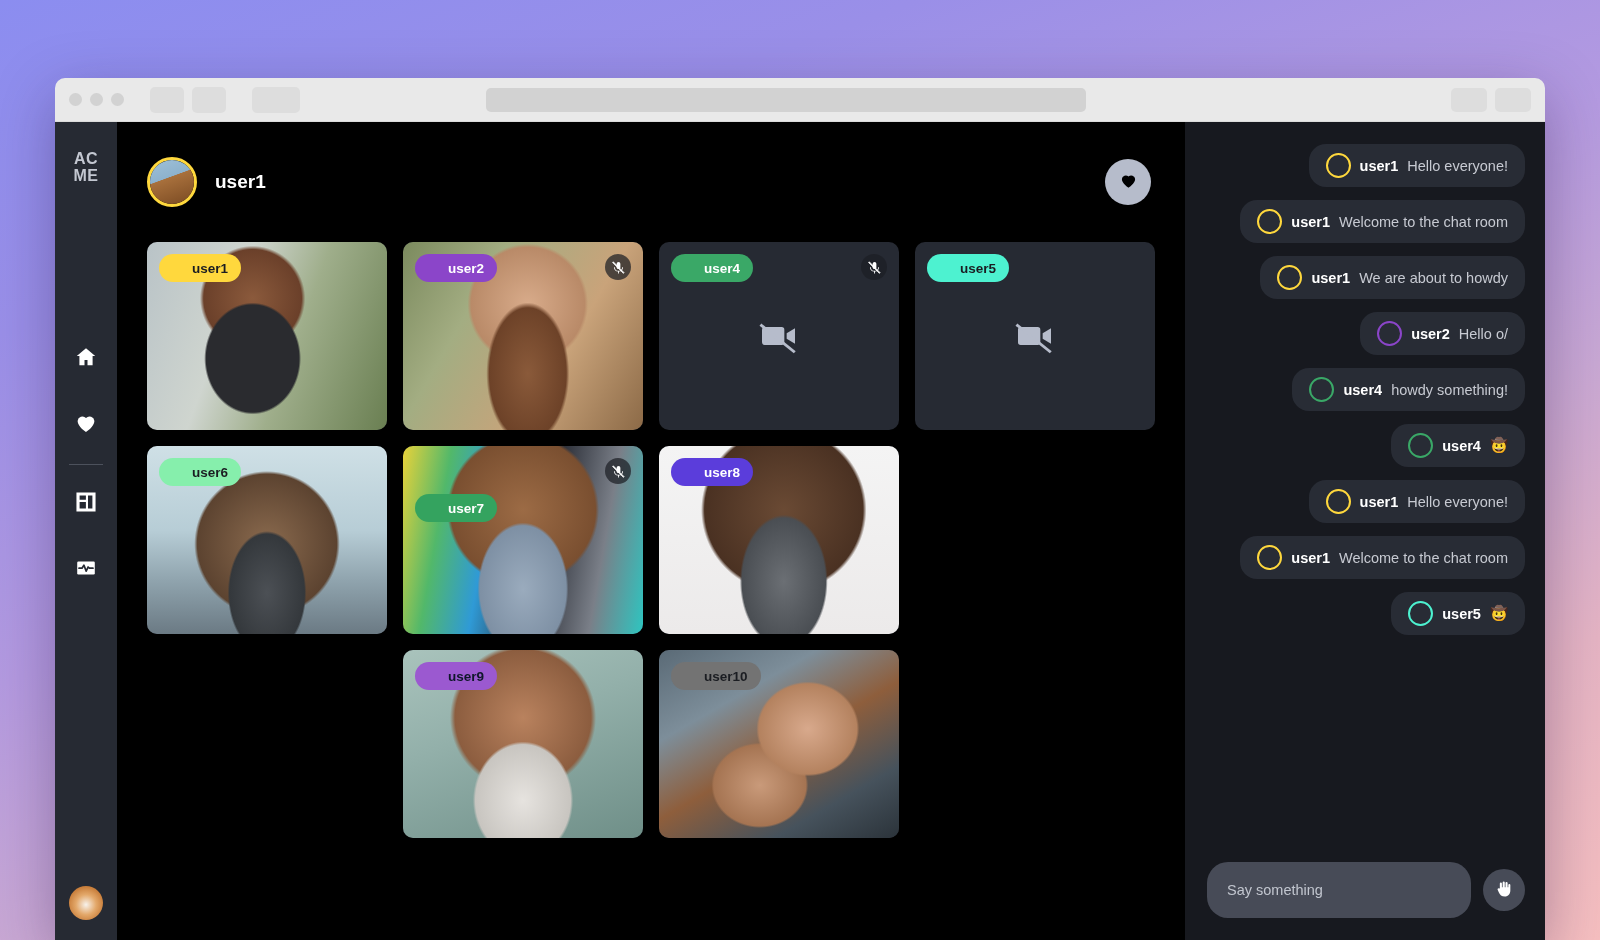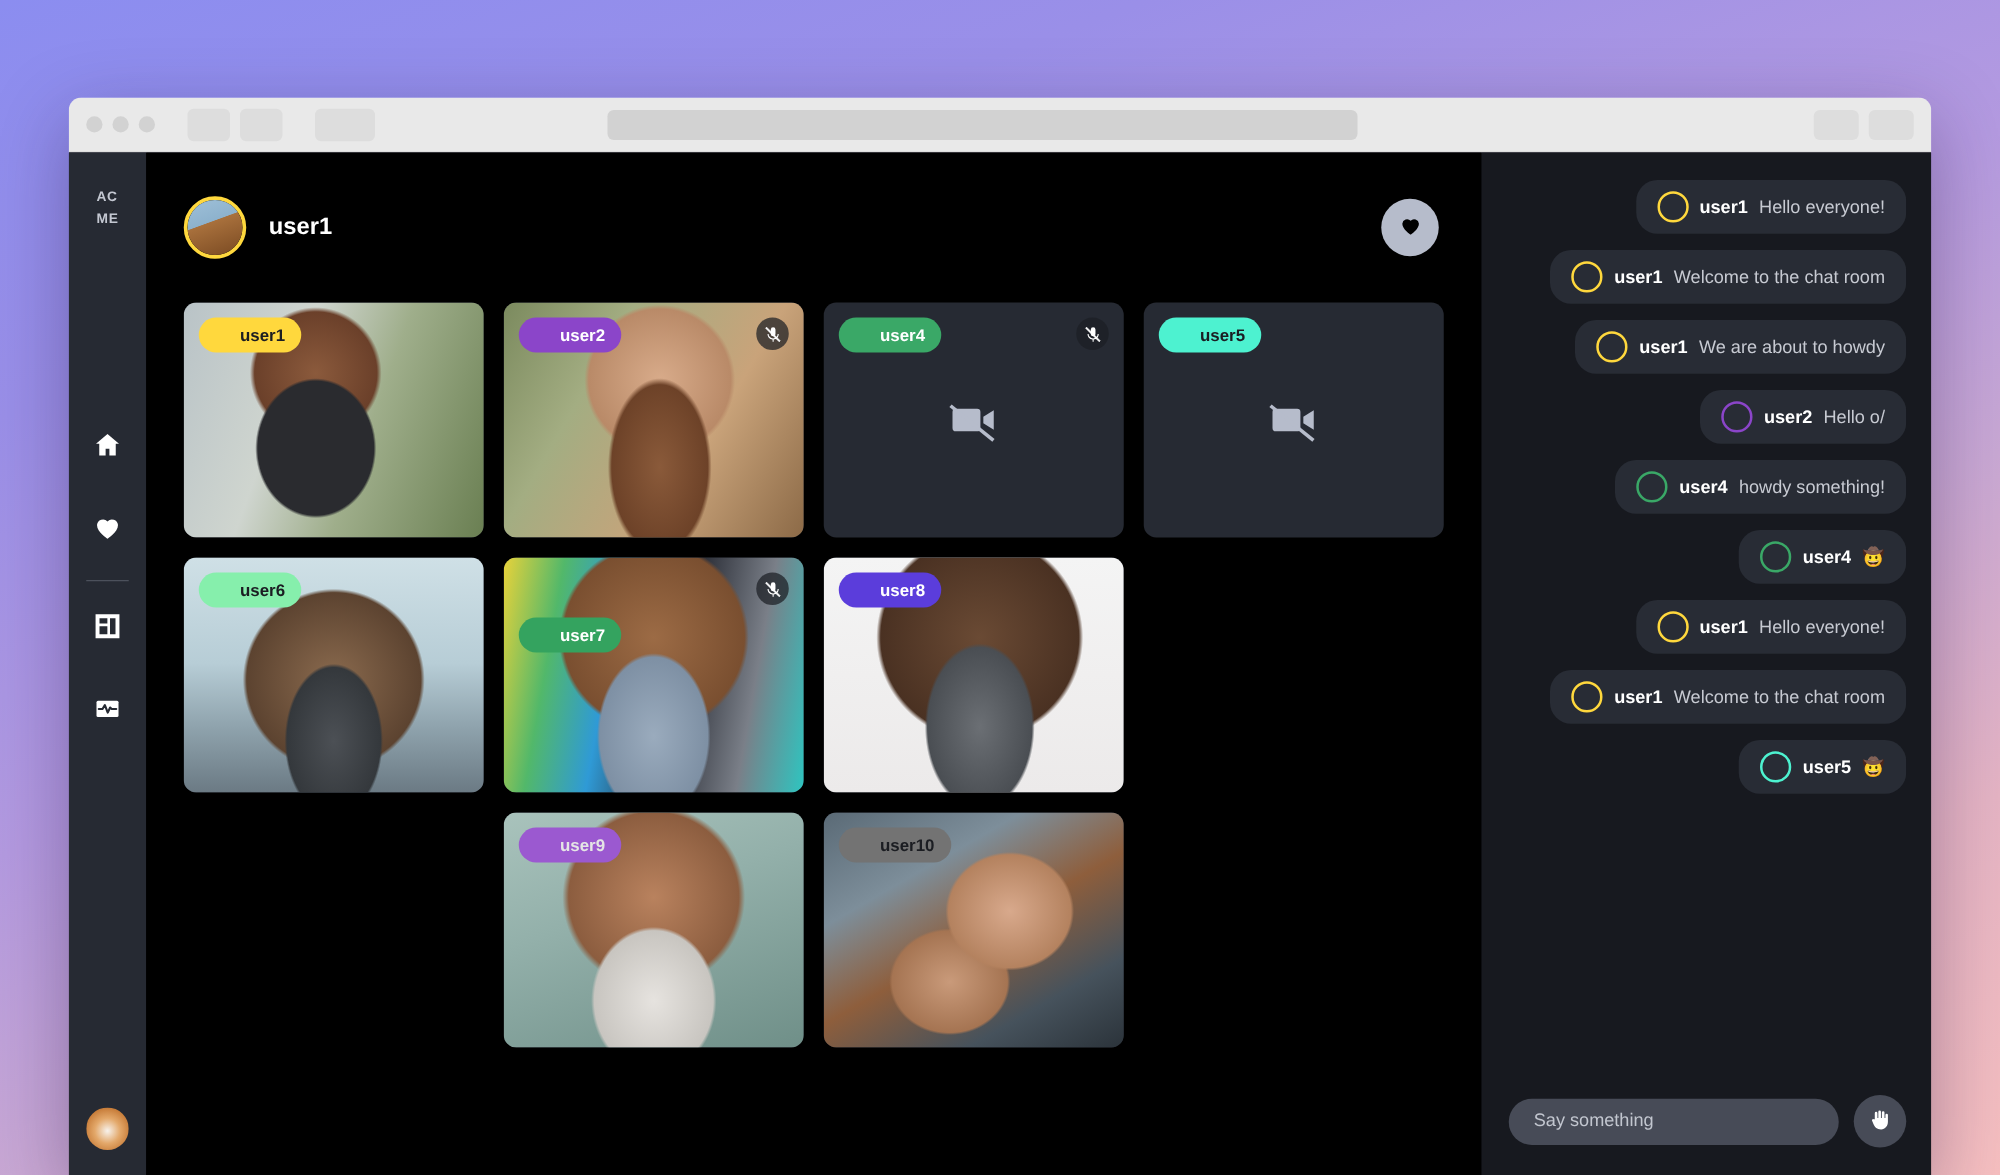--- a/index.html
+++ b/index.html
@@ -41,22 +41,22 @@
 
   .app { flex: 1; display: flex; min-height: 0; background: #000; }
 
   
   .sidebar {
     width: 62px; background: #262a33; flex: none;
     display: flex; flex-direction: column; align-items: center;
     padding: 28px 0 20px;
   }
   .logo {
-    color: #c3c7d1; font-weight: 800; font-size: 11px;
-    line-height: 17px; letter-spacing: .5px; text-align: left;
+    color: #c3c7d1; font-weight: 800; font-size: 16px;
+    line-height: 17px; letter-spacing: .5px; text-align: center;
   }
   .nav { margin-top: auto; margin-bottom: auto; display: flex; flex-direction: column; align-items: center; gap: 0; }
   .nav-item {
     width: 44px; height: 66px; display: flex;
     align-items: center; justify-content: center; cursor: pointer;
   }
   .nav-item svg { fill: #ffffff; }
   .nav-div { width: 34px; height: 1px; background: #4c515c; margin: 6px 0; }
   .side-avatar {
     width: 34px; height: 34px; border-radius: 50%;
@@ -127,21 +127,21 @@
   .msg {
     background: #282c35; border-radius: 17px;
     padding: 9px 17px; display: flex; align-items: center; gap: 9px;
     max-width: 100%; font-size: 14.5px; color: #c7cad2;
   }
   .msg .pic { width: 25px; height: 25px; border-radius: 50%; overflow: hidden; flex: none; border: 2px solid #888; }
   .msg .who { color: #fff; font-weight: 700; }
   .msg .txt { white-space: nowrap; }
   .chat-bottom { display: flex; align-items: center; gap: 12px; margin-top: 18px; }
   .chat-input {
-    flex: 1; height: 37px; border-radius: 21px; border: none;
+    flex: 1; height: 56px; border-radius: 21px; border: none;
     background: #474b57; color: #dfe2e8; padding: 0 20px;
     font-size: 14.5px; font-family: "Liberation Sans", sans-serif; outline: none;
   }
   .chat-input::placeholder { color: #c2c6cf; }
   .hand-btn {
     width: 42px; height: 42px; border-radius: 50%; border: none;
     background: #474b57; display: flex; align-items: center;
     justify-content: center; cursor: pointer; flex: none;
   }
 
@@ -365,21 +365,21 @@
             </div>
             <div class="badge" style="background: rgb(91, 61, 219); color: rgb(255, 255, 255);">
               <span class="pic"><span class="av av-shiba"></span></span>
               <span>user8</span>
             </div>
           </div>
           <div class="tile" style="grid-column: 2;">
             <div class="bg">
               <div class="ph ph9"></div>
             </div>
-            <div class="badge" style="background: rgb(155, 89, 208); color: #e5e5e5;">
+            <div class="badge" style="background: rgb(155, 89, 208); color: #0f172a;">
               <span class="pic"><span class="av av-bear"></span></span>
               <span>user9</span>
             </div>
           </div>
           <div class="tile">
             <div class="bg">
               <div class="ph ph10"></div>
             </div>
             <div class="badge" style="background: #737373; color: rgb(27, 29, 34);">
               <span class="pic"><span class="av av-hedge"></span></span>

